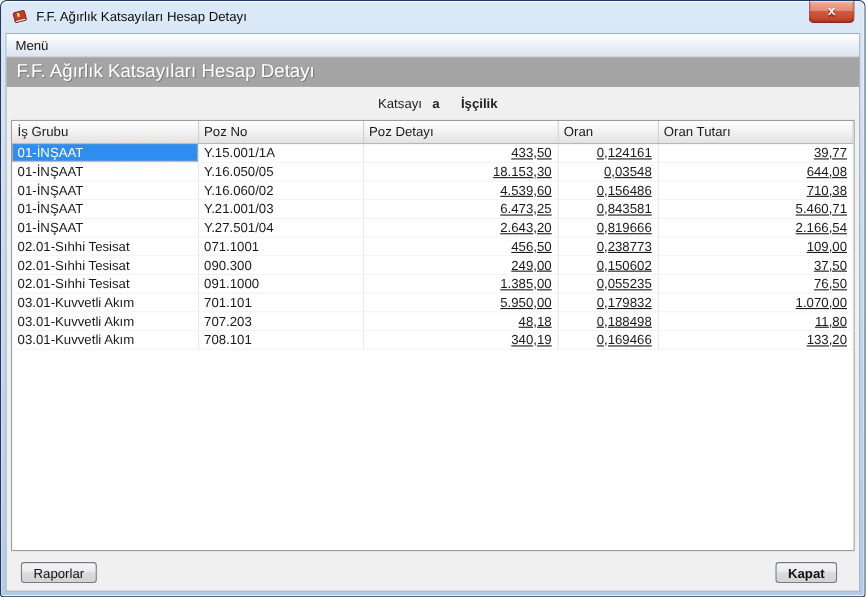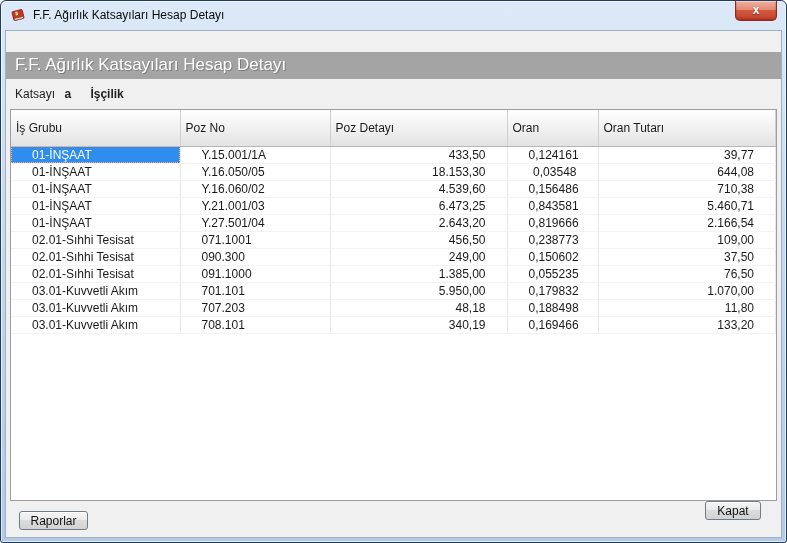--- a/index.html
+++ b/index.html
@@ -39,58 +39,58 @@
   }
   .menu-item { display:inline-block; padding:3px 8px 0 8px; font-size:12px; color:#111; cursor:default; }
 
   .gray-header {
     position:absolute; top:21px; left:0; right:0; height:27px;
     background:#a4a4a4; color:#fff; font-size:17px; line-height:26px;
     padding-left:9px; white-space:nowrap;
     text-shadow:1px 1px 0 #7d7d7d;
   }
 
-  .coeff-row { position:absolute; top:48px; left:0; right:0; height:30px; font-size:12px; line-height:30px; color:#222; }
+  .coeff-row { position:absolute; top:48px; left:0; right:0; height:30px; font-size:12px; line-height:30px; color:#222;text-align:center; }
   .coeff-label { margin-left:9px; }
   .coeff-symbol { font-weight:bold; margin-left:6px; }
   .coeff-name { font-weight:bold; margin-left:16px; }
   .coeff-value { position:absolute; right:8px; top:0; font-weight:bold;margin-top:20px; }
 
   
   .grid-box {
     position:absolute; top:78px; left:4px; right:4px; bottom:36px;
     background:#fff; border:1px solid #9d9d9d; overflow:hidden;
   }
   table.grid { border-collapse:collapse; table-layout:fixed; width:100%; font-size:12px; }
   table.grid th {
-    height:36px; font-weight:normal; text-align:left; padding:0 5px;
+    height:20px; font-weight:normal; text-align:left; padding:0 5px;
     background:linear-gradient(180deg,#ffffff 0%,#f0f0f0 55%,#e2e2e2 100%);
     border-right:1px solid #cfcfcf; border-bottom:1px solid #b7b7b7;
     white-space:nowrap; overflow:hidden; color:#1a1a1a; cursor:default;
   }
   table.grid td {
-    height:17px; padding:0 21px; white-space:nowrap; overflow:hidden;
+    height:17px; padding:0 5px; white-space:nowrap; overflow:hidden;
     border-right:1px solid #e8e8e8; border-bottom:1px solid #f3f3f3;
     color:#1a1a1a; cursor:default;
   }
-  table.grid td.num { text-align:right; }
+  table.grid td.num { text-align:right;text-decoration:underline; }
   table.grid td.selected-cell {
     background:#2e8def; color:#fff;
     outline:1px dotted #ffb080; outline-offset:-1px;
   }
 
   
   .btn {
     position:absolute; height:19px; font-size:12px; color:#111;
     background:linear-gradient(180deg,#f5f5f5 0%,#ebebeb 45%,#dddddd 46%,#d2d2d2 100%);
     border:1px solid #707b8a; border-radius:3px; padding:0 10px;
     box-shadow:inset 0 1px 0 #ffffff; cursor:pointer; text-align:center;
   }
   .btn-reports { left:13px; bottom:7px; min-width:69px; }
-  .btn-close  { right:20px; bottom:17px; min-width:56px; }
+  .btn-close  { right:20px; bottom:7px; min-width:56px;font-weight:bold; }
 </style>
 </head>
 <body>
 
 <div class="window">
 
   <div class="titlebar">
     <span class="app-icon">
       <svg width="17" height="17" viewBox="0 0 17 17">
         <g transform="rotate(-14 8 9)">
@@ -99,20 +99,23 @@
           <rect x="6.2" y="4.5" width="2.2" height="3.6" fill="#f5d76e"></rect>
         </g>
       </svg>
     </span>
     <span class="title-text">F.F. Ağırlık Katsayıları Hesap Detayı</span>
     <div class="close-btn">x</div>
   </div>
 
   <div class="client">
 
+    <div class="menubar">
+      <span class="menu-item">Menü</span>
+    </div>
 
     <div class="gray-header">F.F. Ağırlık Katsayıları Hesap Detayı</div>
 
     <div class="coeff-row">
       <span class="coeff-label">Katsayı</span>
       <span class="coeff-symbol">a</span>
       <span class="coeff-name">İşçilik</span>
       <span class="coeff-value">0,254632</span>
     </div>
 

